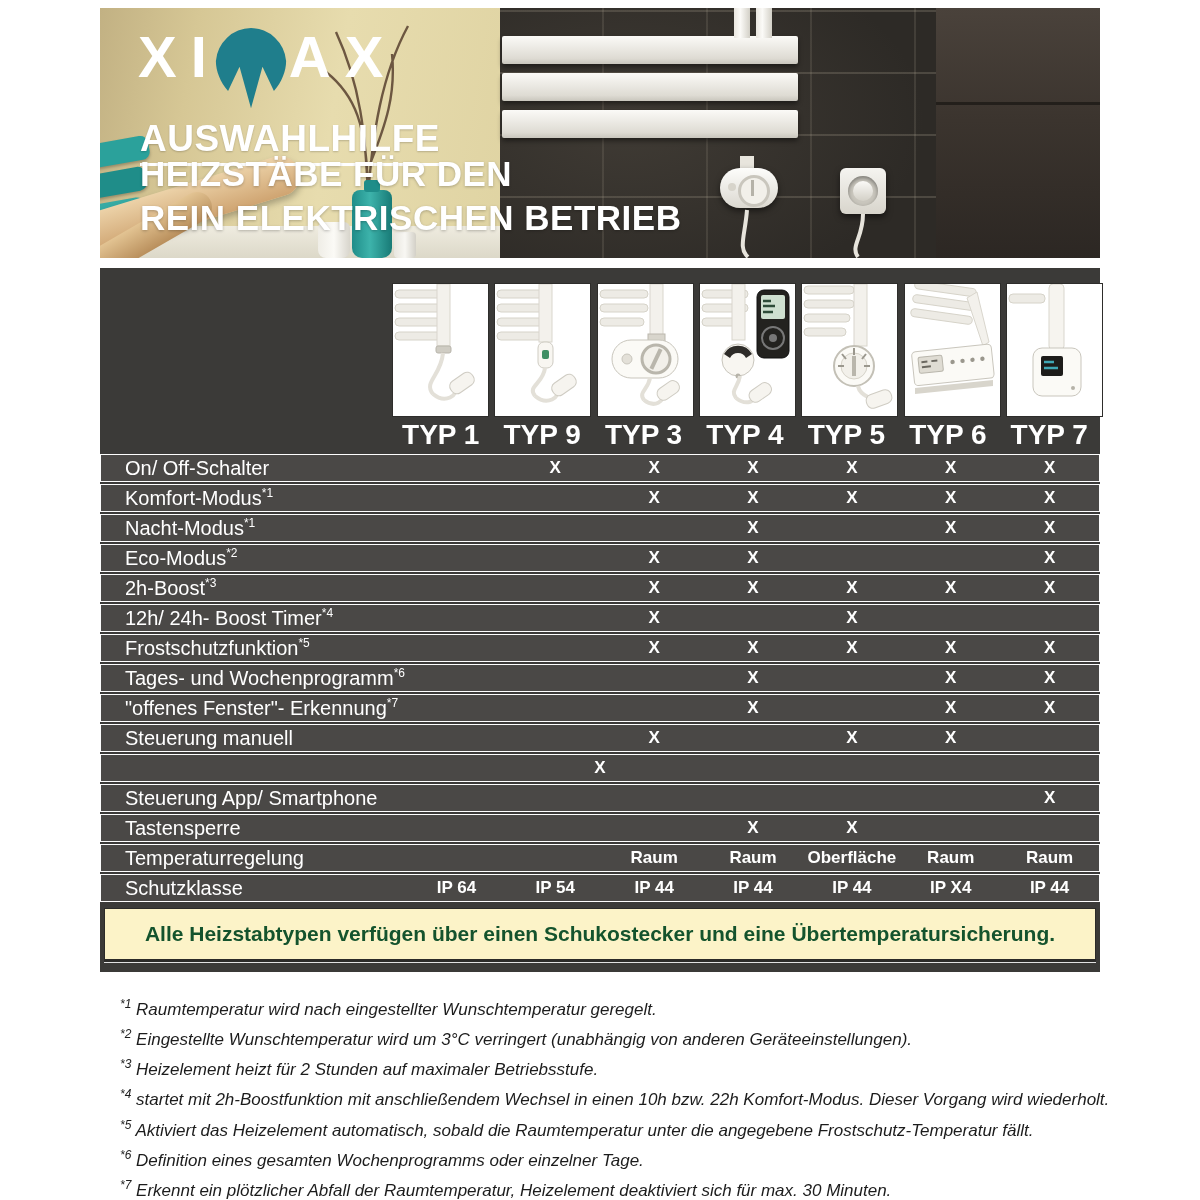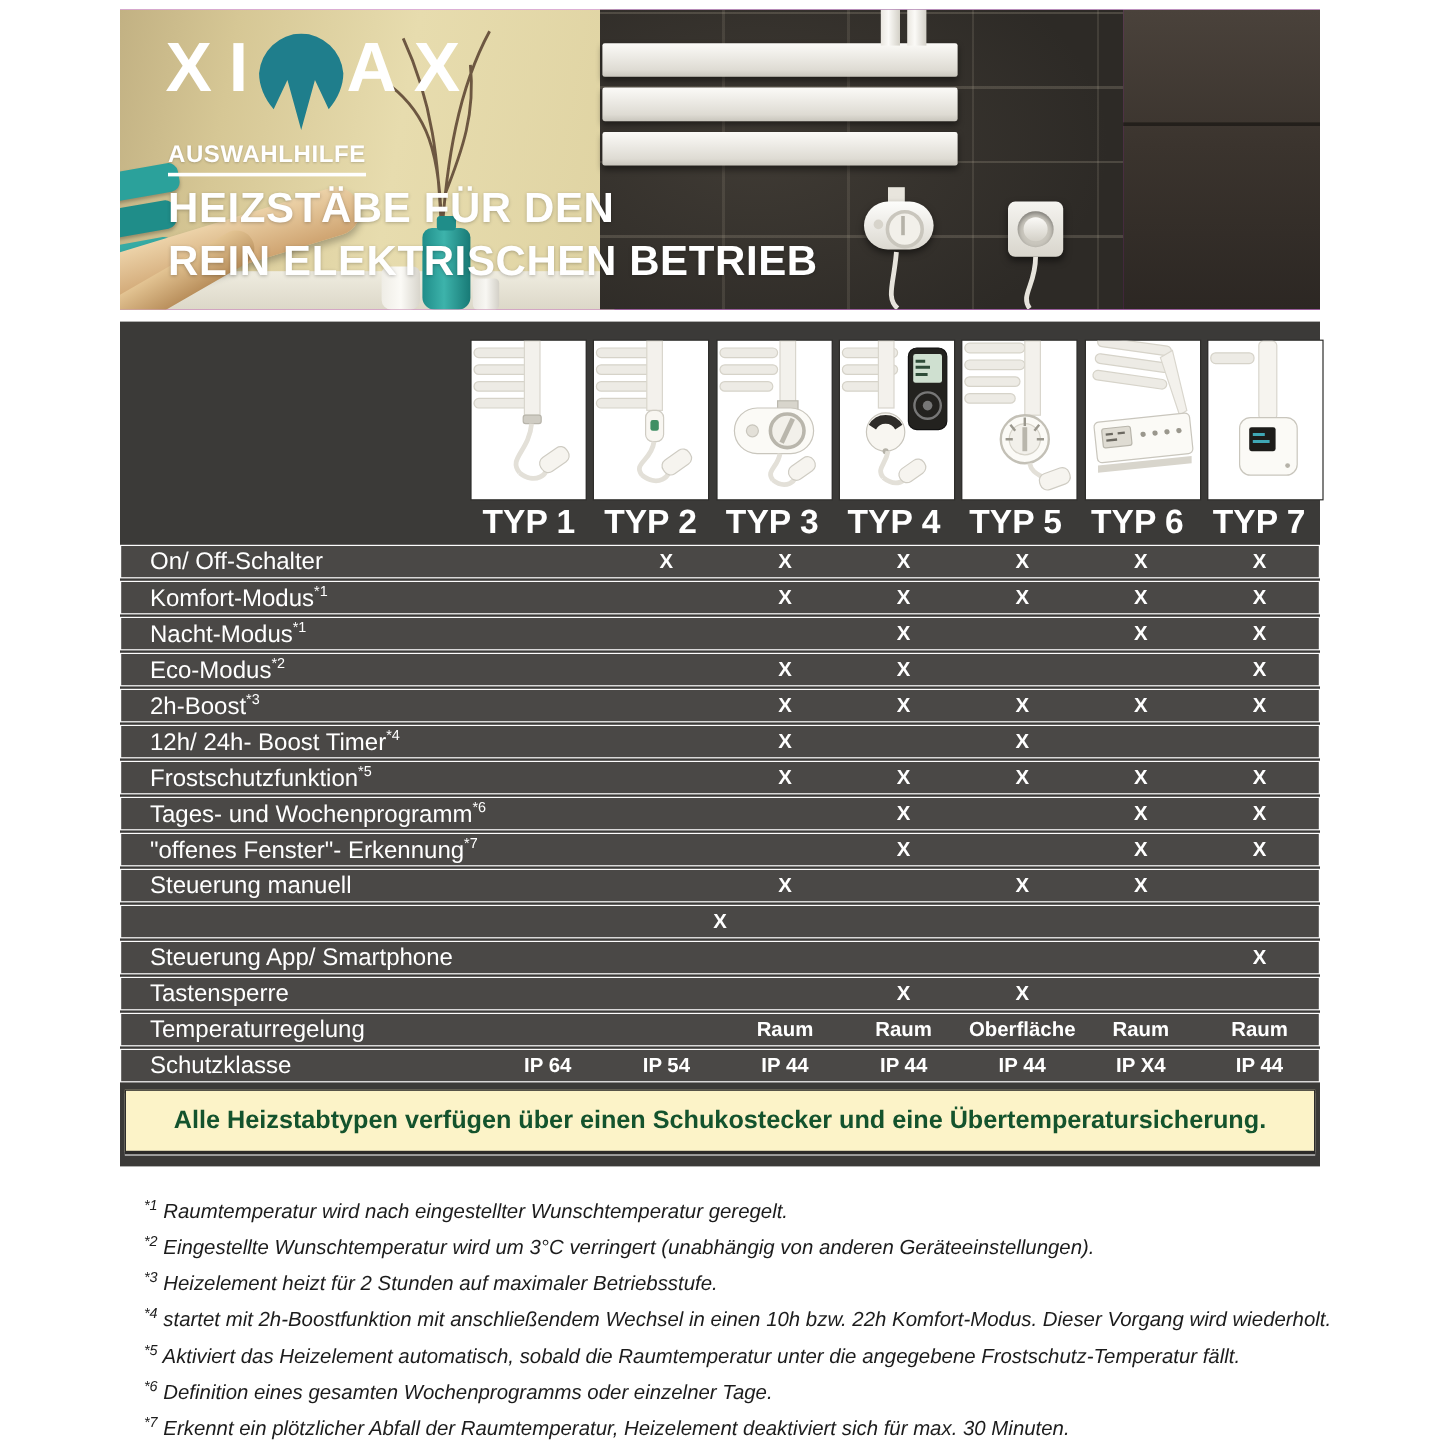--- a/index.html
+++ b/index.html
@@ -1,20 +1,20 @@
 <!DOCTYPE html>
 <html><head>
 <meta charset="utf-8">
 <style>
   html,body{margin:0;padding:0;background:#fff;}
   .page{position:relative;width:1200px;height:1200px;background:#ffffff;
         font-family:"Liberation Sans", sans-serif;overflow:hidden;}
 
   
-  .hero{position:absolute;left:100px;top:8px;width:1000px;height:250px;overflow:hidden;background:#a21caf;}
+  .hero{position:absolute;left:100px;top:8px;width:1000px;height:250px;overflow:hidden;background:#0f172a;}
   .hero-wall-left{position:absolute;left:0;top:0;width:412px;height:250px;
       background:linear-gradient(100deg,#c2b183 0%,#d6c795 22%,#e7dcae 55%,#dfd3a2 100%);}
   .hero-floor{position:absolute;left:0;top:218px;width:412px;height:32px;
       background:linear-gradient(180deg,#efece0,#dcd8c8);}
   .hero-tiles{position:absolute;left:400px;top:0;width:436px;height:250px;background-color:#2d2a26;
       background-image:
         radial-gradient(420px 260px at 30% 45%, rgba(120,110,96,.25), rgba(0,0,0,0) 70%),
         repeating-linear-gradient(0deg, rgba(0,0,0,0) 0 60px, rgba(190,180,160,.22) 60px 62px),
         repeating-linear-gradient(90deg, rgba(0,0,0,0) 0 102px, rgba(190,180,160,.15) 102px 104px);}
   .hero-cabinet{position:absolute;left:836px;top:0;width:164px;height:250px;
@@ -54,21 +54,21 @@
       background:linear-gradient(90deg,#1f8d89,#3db3ab 45%,#187a76);}
   .vase-teal::before{content:"";position:absolute;left:12px;top:-10px;width:16px;height:12px;background:#1f8d89;border-radius:3px;}
   .vase-white{position:absolute;left:218px;top:214px;width:32px;height:36px;border-radius:6px 6px 8px 8px;
       background:linear-gradient(90deg,#efede6,#fbfaf6 50%,#d8d5cc);}
   .vase-white2{position:absolute;left:294px;top:224px;width:22px;height:26px;border-radius:4px;
       background:linear-gradient(90deg,#e8e6df,#f8f7f3 50%,#d3d0c7);}
 
   .logo{position:absolute;left:38px;top:16px;display:flex;align-items:flex-start;}
   .logo-txt{color:#fff;font-weight:bold;font-size:58px;line-height:66px;letter-spacing:14px;}
   .logo-mark{width:72px;height:86px;margin:4px 2px 0 -6px;}
-  .eyebrow{position:absolute;left:40px;top:110px;color:#fff;font-weight:bold;font-size:20px;
+  .eyebrow{position:absolute;left:40px;top:110px;color:#fff;font-weight:bold;font-size:37px;
       letter-spacing:.5px;border-bottom:3px solid #fff;padding-bottom:3px;text-shadow:0 1px 2px rgba(0,0,0,.2);}
   .h-title{position:absolute;left:40px;color:#fff;font-weight:bold;font-size:35px;letter-spacing:.5px;
       text-shadow:0 1px 3px rgba(0,0,0,.25);white-space:nowrap;}
   .h-title.l1{top:146px;}.h-title.l2{top:190px;}
 
   
   .block{position:absolute;left:100px;top:268px;width:1000px;height:704px;background:#3b3a38;}
   .products{position:absolute;left:0;top:16px;width:1000px;height:132px;}
   .tile{position:absolute;top:0;width:95px;height:132px;background:#fff;box-shadow:0 0 0 1px #2e2d2b;}
   .typ-header{position:absolute;left:0;top:152px;width:1000px;height:30px;display:flex;}
@@ -278,21 +278,21 @@
           <rect x="34" y="72" width="22" height="20" rx="2" fill="#1d1c1a"></rect>
           <path d="M37,78 h10 M37,84 h14" stroke="#3fa7b5" stroke-width="2.5"></path>
           <circle cx="66" cy="104" r="2" fill="#b5b2a8"></circle>
         </svg>
       </div>
     </div>
 
     <div class="typ-header">
       <div class="typ-spacer"></div>
     <div class="typ-cell">TYP 1</div>
-        <div class="typ-cell">TYP 2</div>
+        <div class="typ-cell">TYP 9</div>
         <div class="typ-cell">TYP 3</div>
         <div class="typ-cell">TYP 4</div>
         <div class="typ-cell">TYP 5</div>
         <div class="typ-cell">TYP 6</div>
         <div class="typ-cell">TYP 7</div>
       </div>
 
     <div class="t-body">
         <div class="t-row">
           <div class="t-label">On/ Off-Schalter</div>

